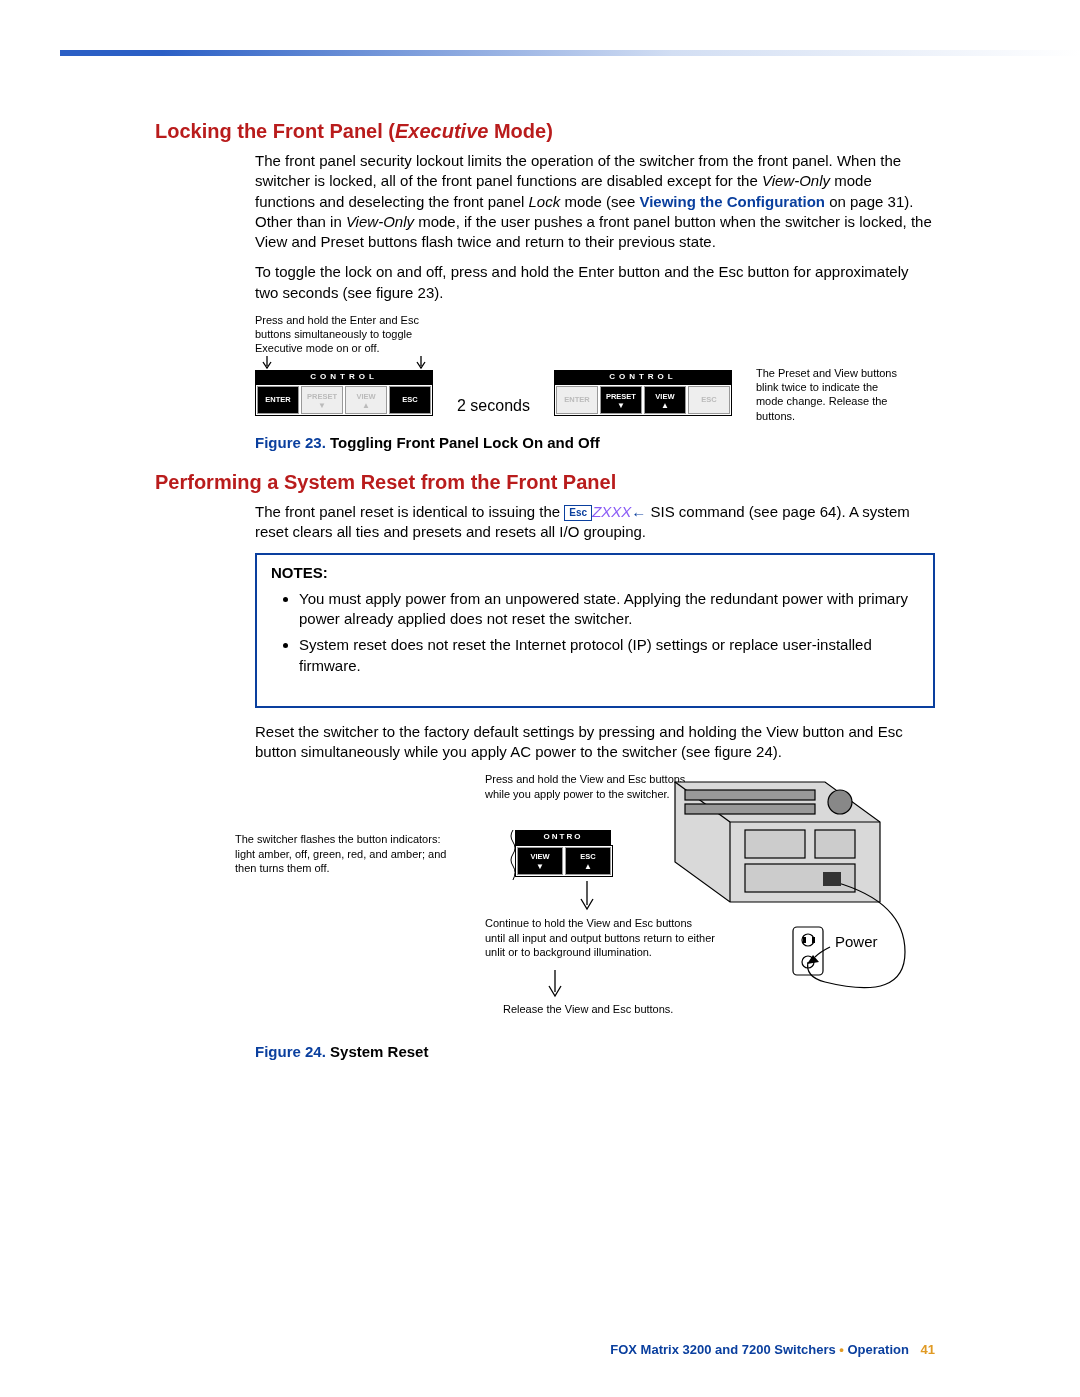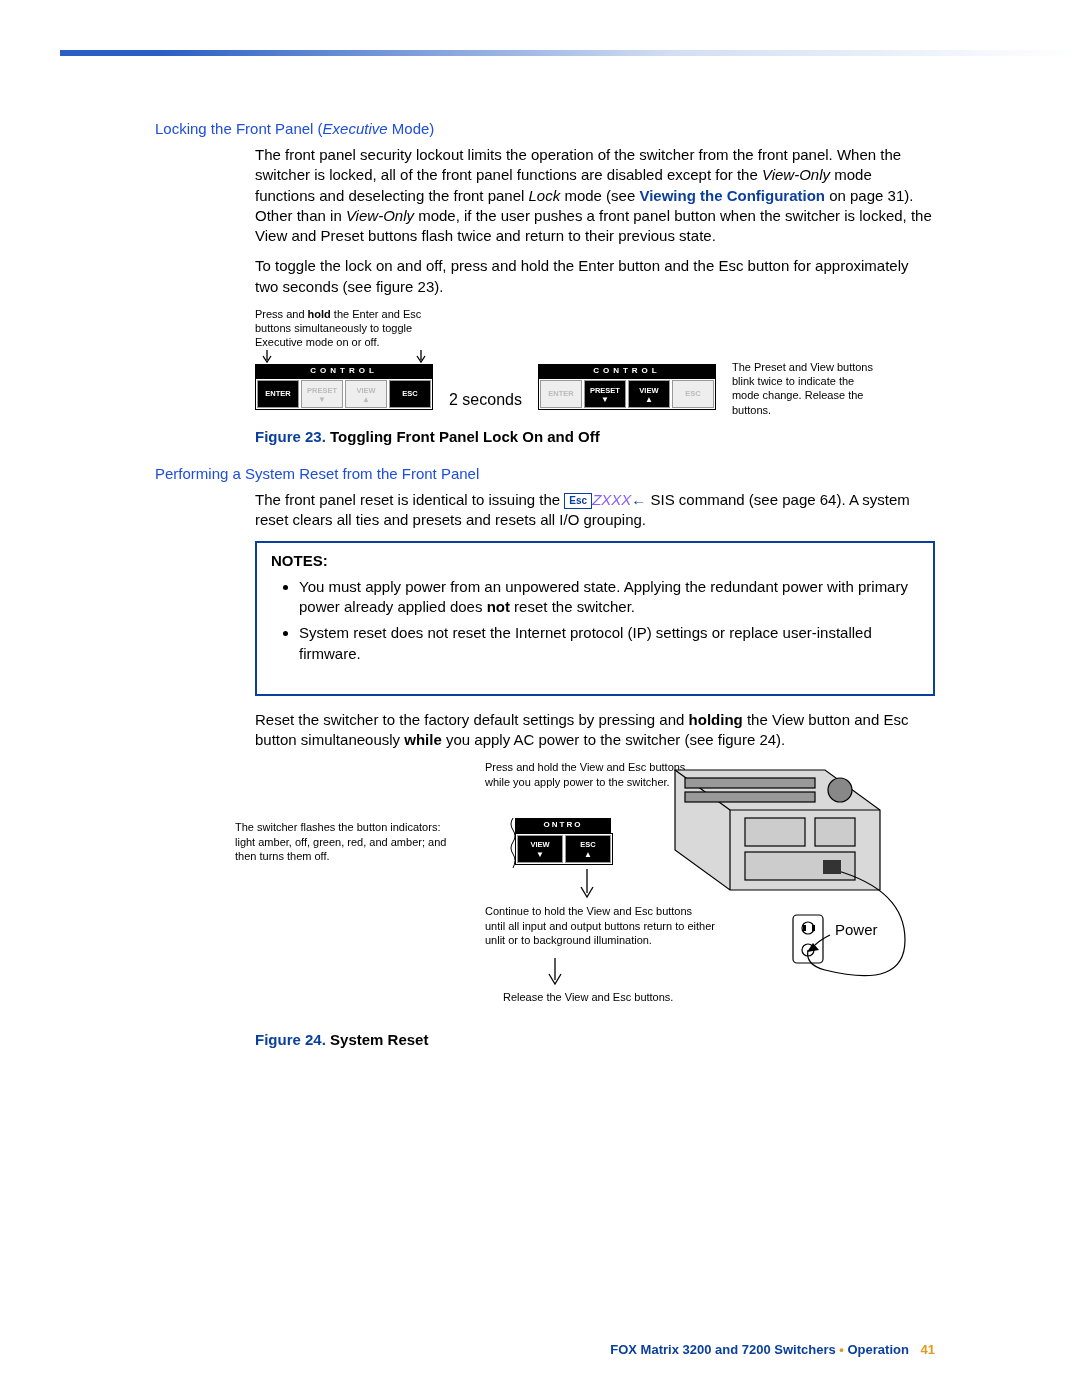--- a/index.html
+++ b/index.html
@@ -23,34 +23,34 @@
     left: 60px;
     right: 0;
     height: 6px;
     background: linear-gradient(to right, #2b5fc5 0%, #2b5fc5 10%, rgba(180,200,235,0.6) 60%, rgba(255,255,255,0) 100%);
   }
   .content {
     margin: 60px 0 0 0;
     padding: 0 145px 0 155px;
   }
   h2 {
-    color: #1d4ed8;
-    font-size: 15px;
-    font-weight: normal;
+    color: #b91c1c;
+    font-size: 20px;
+    font-weight: bold;
     margin: 10px 0 8px 0;
   }
   h2 .italic { font-style: italic; }
   .body-block {
     margin-left: 100px;
     line-height: 1.35;
   }
   .body-block p { margin: 4px 0 10px 0; }
   .link-emph { color: #0a3f9e; font-weight: bold; }
   .italic-inline { font-style: italic; }
-  .bold-inline { font-weight: bold; }
+  .bold-inline { font-weight: normal; }
 
   .fig-caption {
     font-weight: bold;
     margin: 10px 0 18px 0;
   }
   .fig-num { color: #0a3f9e; text-align: center; }
   .fig-title { color: #000; }
 
   .notes-box {
     border: 2px solid #0a3f9e;
@@ -77,21 +77,21 @@
     gap: 18px;
     font-size: 11px;
   }
   .fig23 .caption-left {
     width: 195px;
     line-height: 1.3;
   }
   .fig23 .panels {
     display: flex;
     align-items: flex-start;
-    gap: 16px;
+    gap: 24px;
   }
   .control-panel {
     font-size: 9px;
     text-align: center;
   }
   .control-header {
     background: #000;
     color: #fff;
     letter-spacing: 4px;
     padding: 2px 0;

